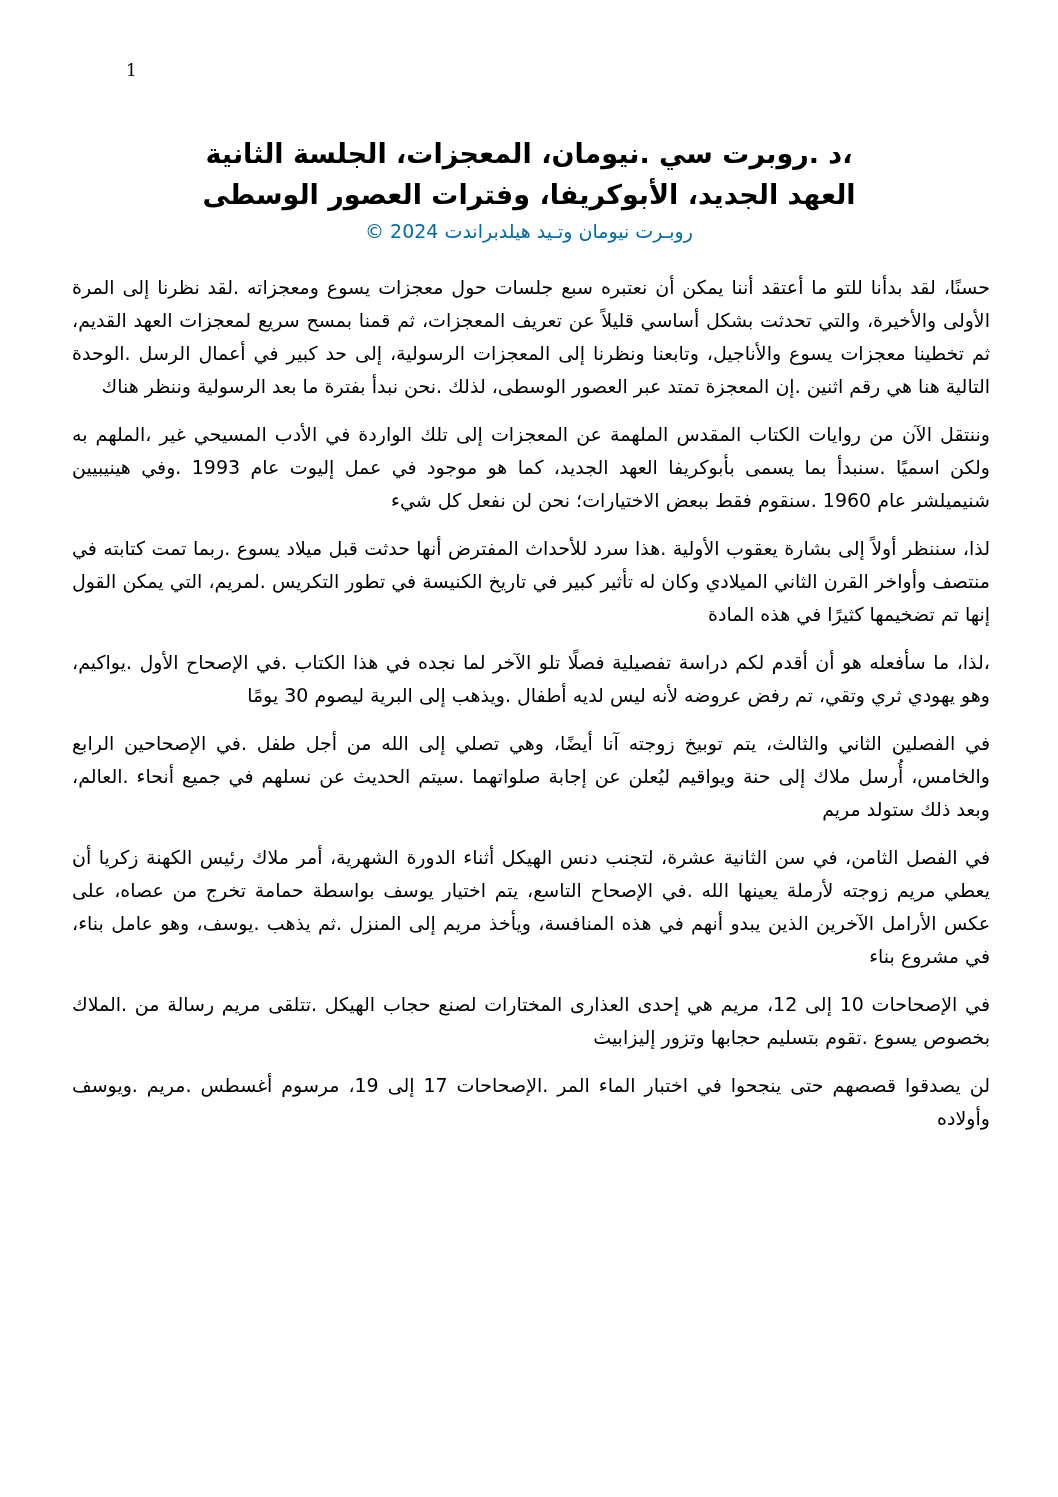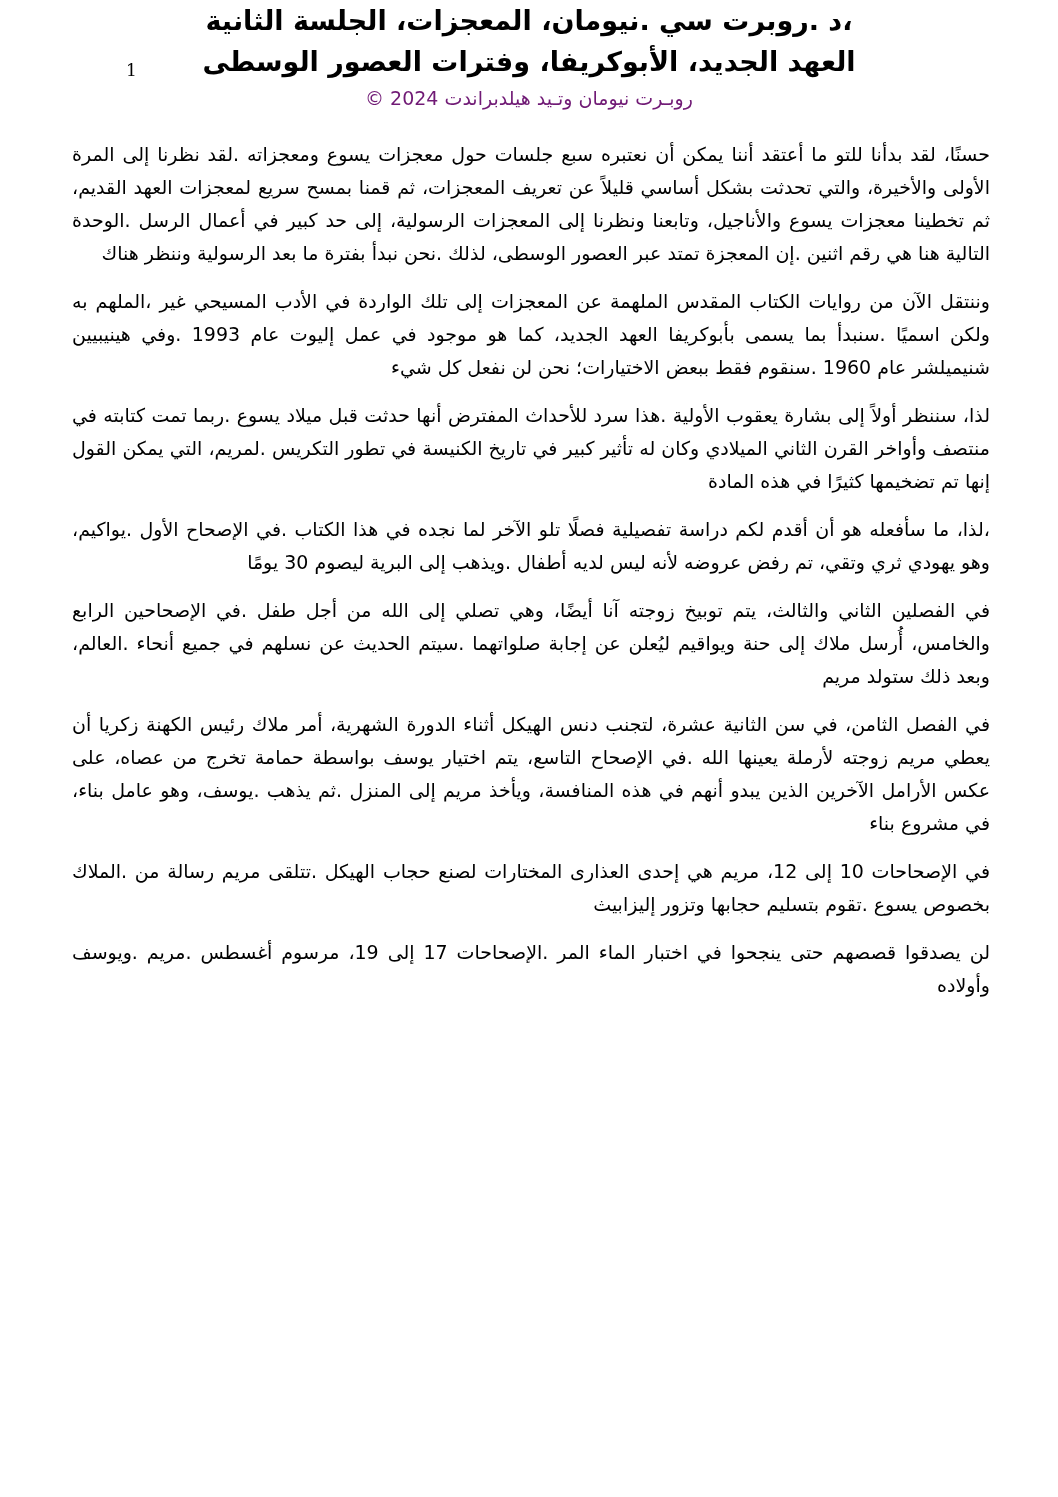--- a/index.html
+++ b/index.html
@@ -19,35 +19,36 @@
   .page-number {
     position: absolute;
     top: 60px;
     left: 126px;
     font-family: "DejaVu Serif", serif;
     font-size: 17px;
     color: #000000;
   }
   .title-block {
     margin: 0 68px;
+    padding-top: 133px;
     text-align: center;
     direction: rtl;
   }
   .title-line {
     font-size: 27px;
     font-weight: bold;
     line-height: 41px;
     color: #000000;
   }
   .copyright {
     margin-top: 3px;
     font-size: 19px;
     line-height: 27px;
     font-weight: normal;
-    color: #701a75;
+    color: #0369a1;
   }
   .content {
     margin: 26px 68px 0 68px;
     direction: rtl;
     text-align: justify;
   }
   .content p {
     margin: 0 0 15px 4px;
     font-size: 19px;
     line-height: 33px;

